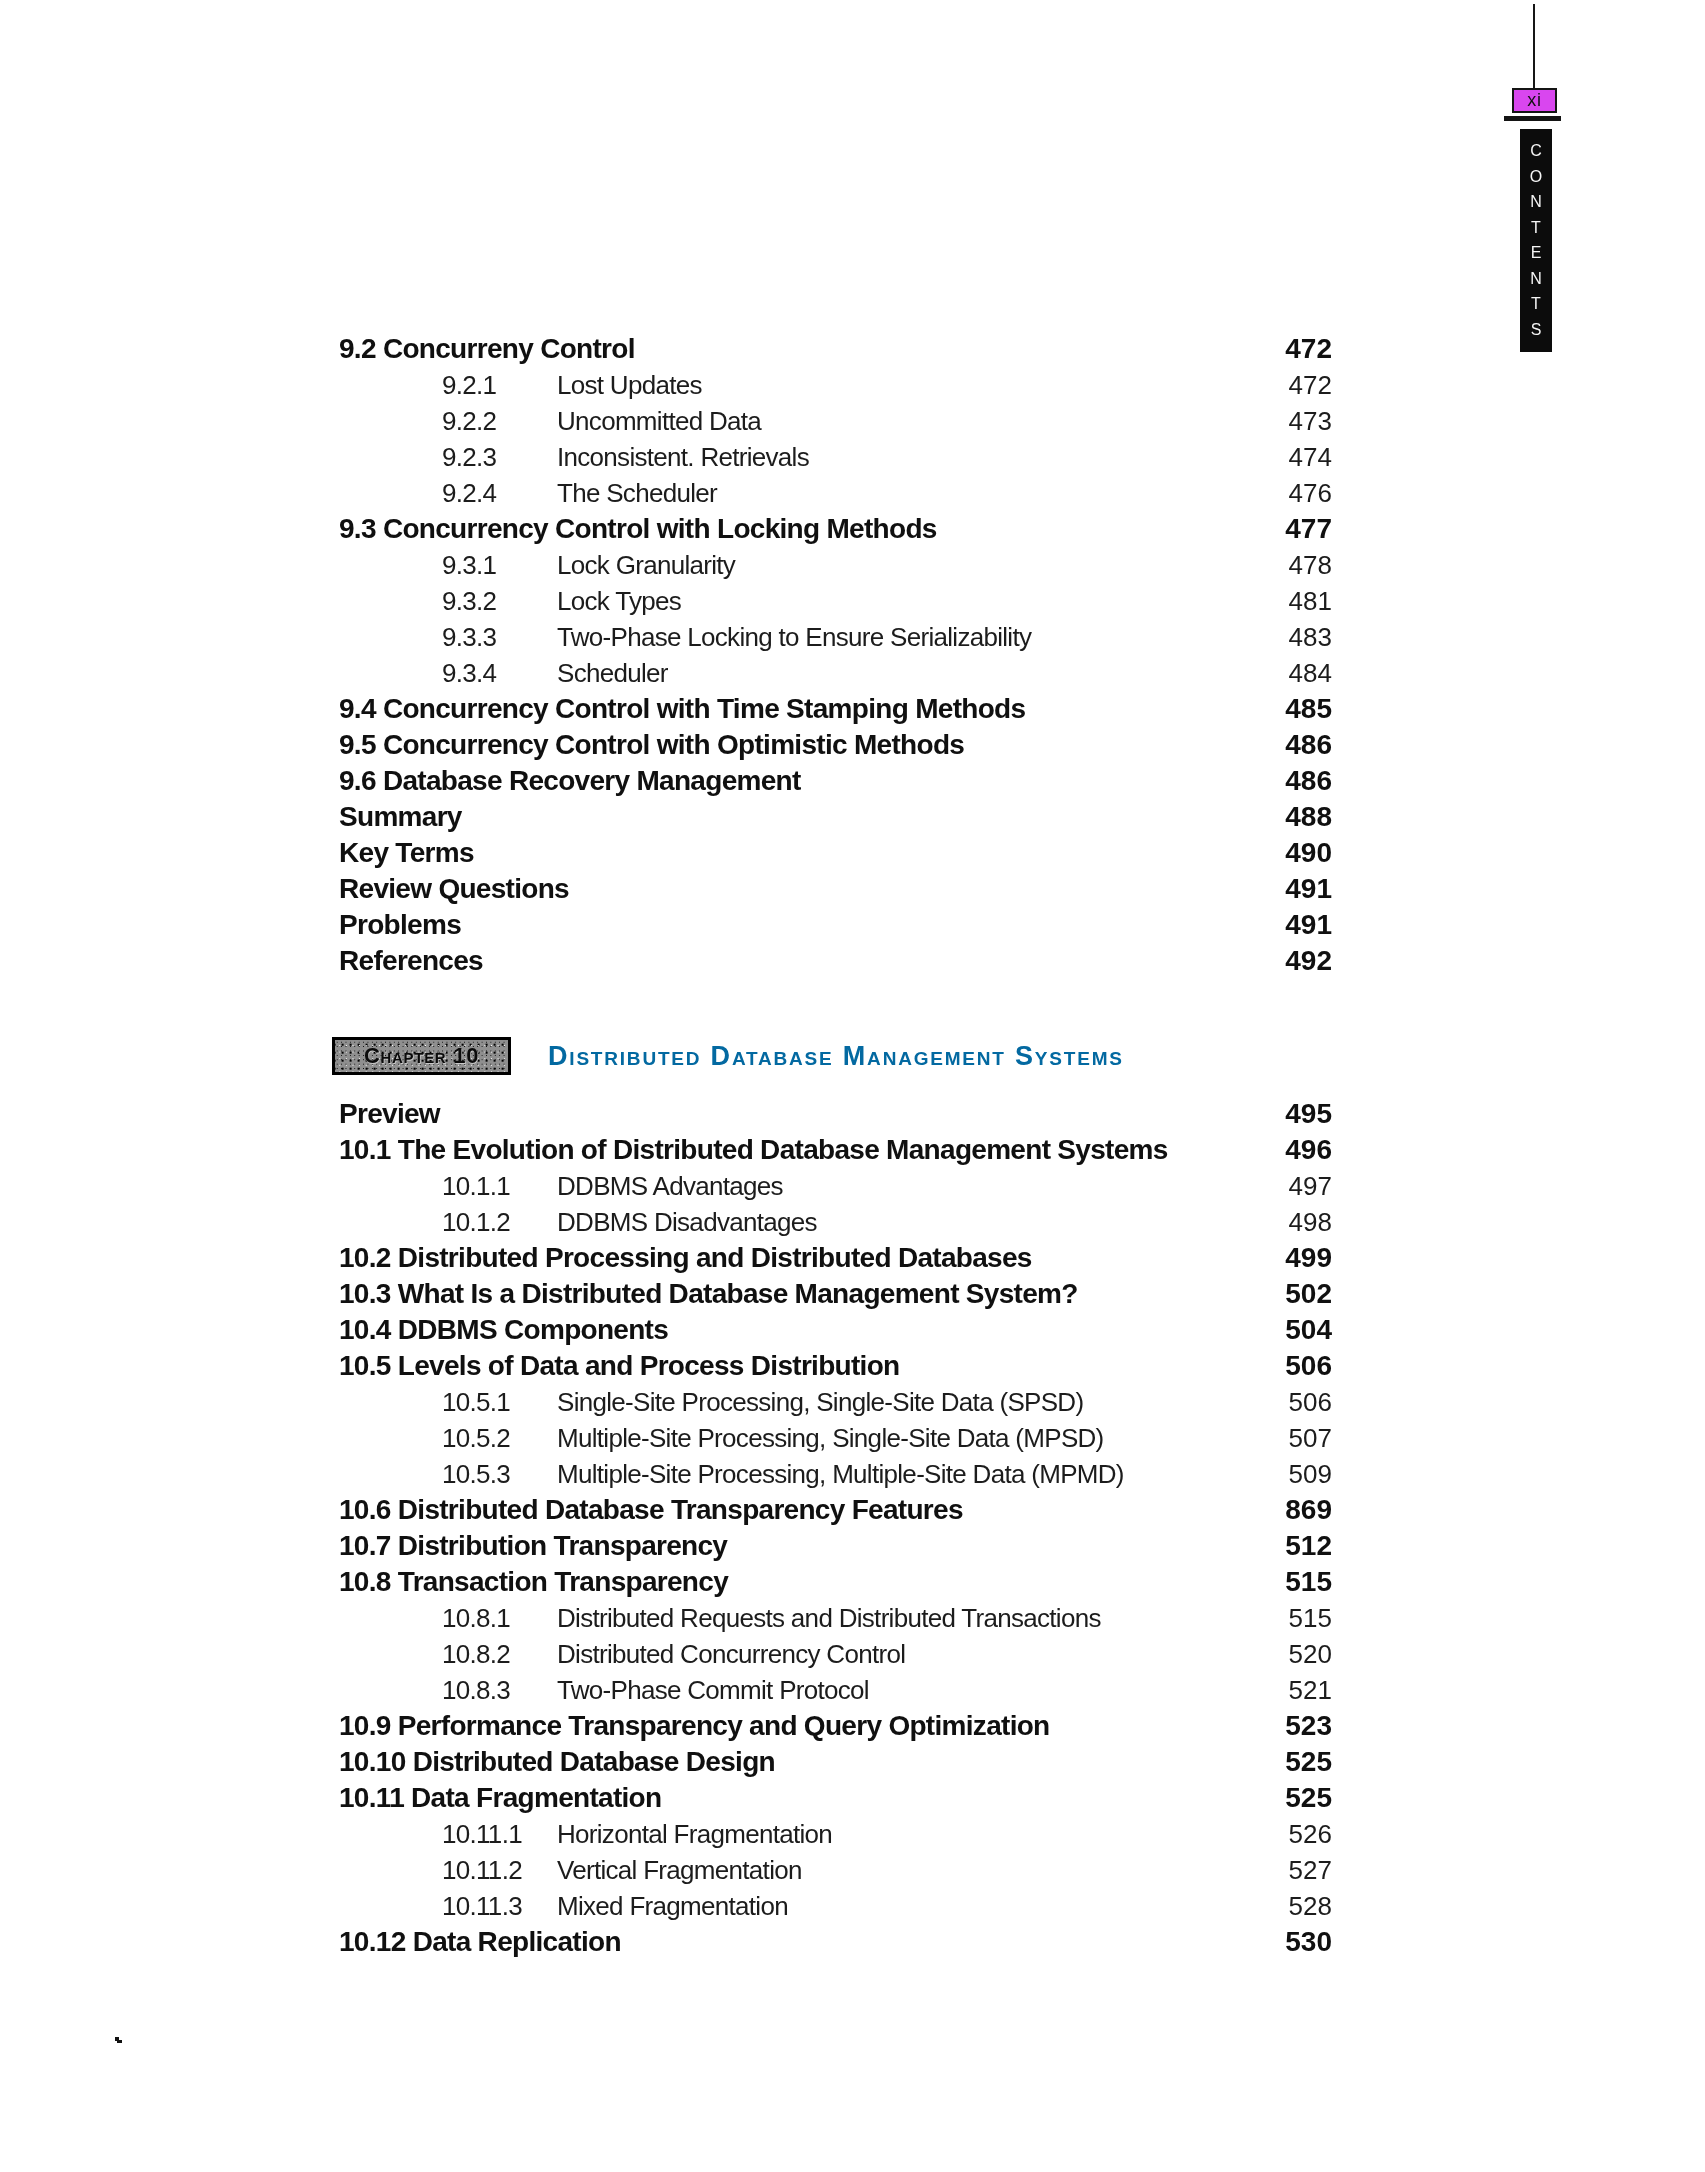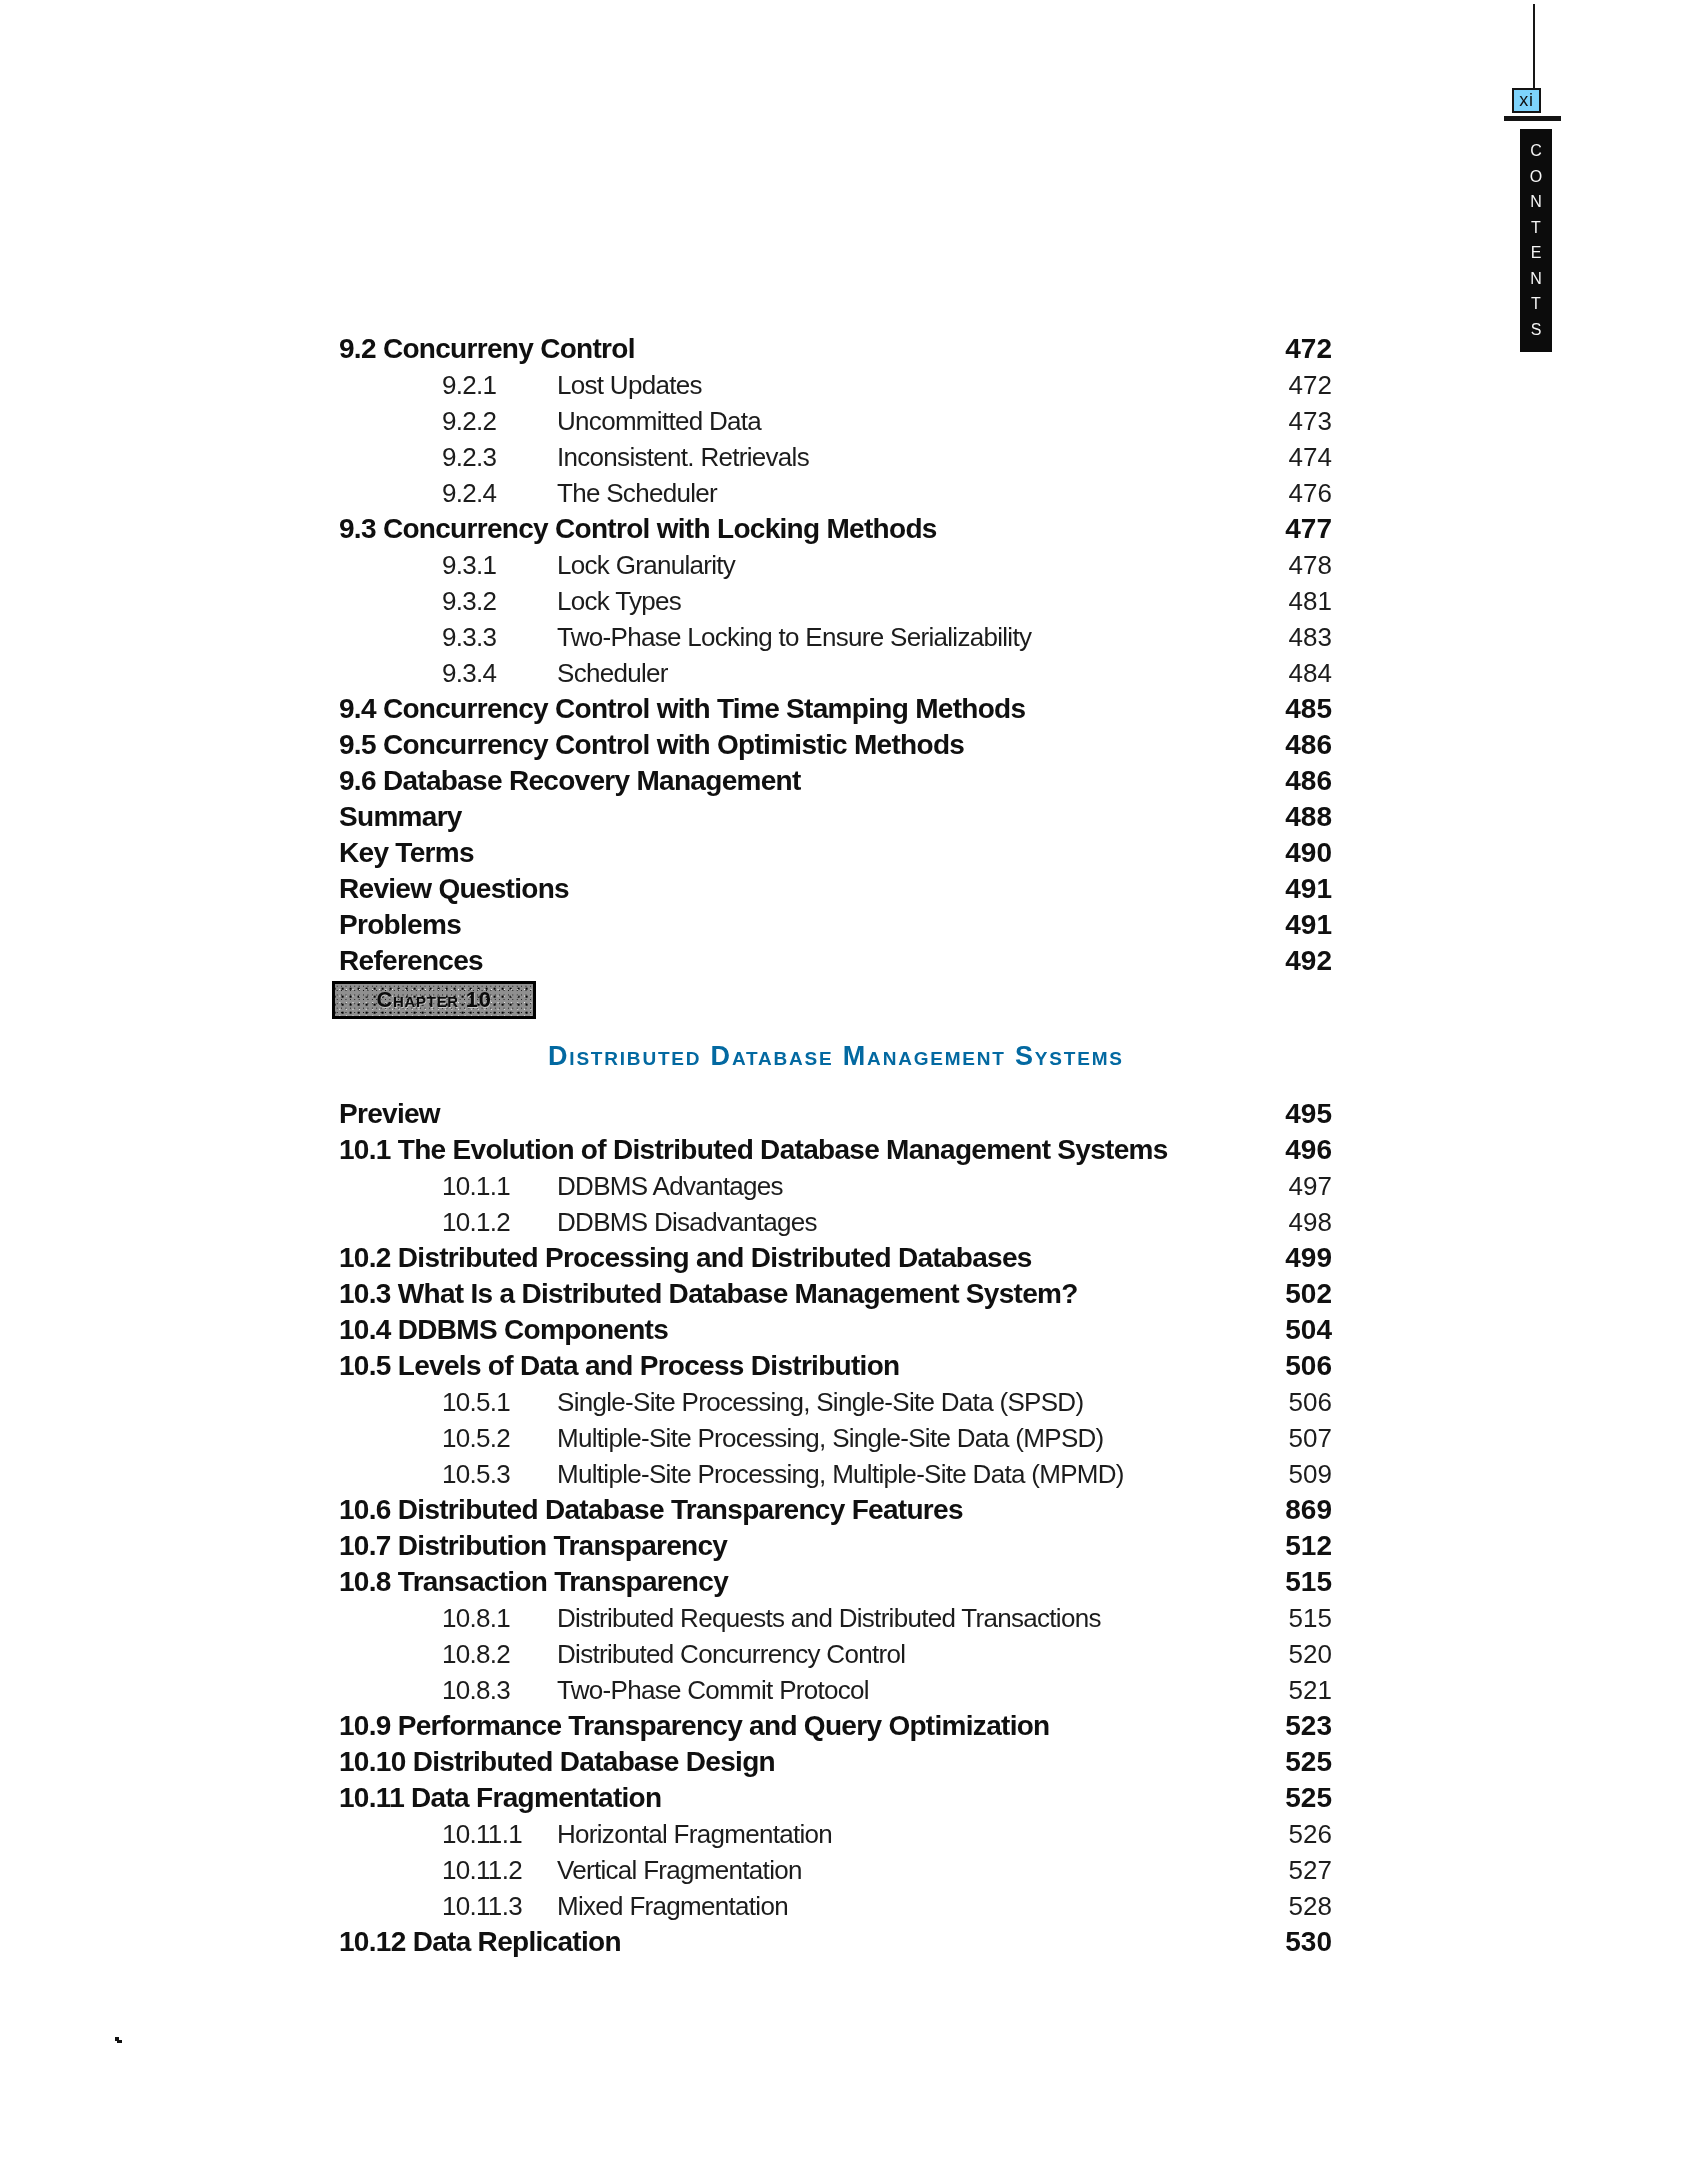--- a/index.html
+++ b/index.html
@@ -12,22 +12,22 @@
     overflow:hidden;
   }
   .sheet{position:absolute;inset:0;background:#fff;}
 
   
   .corner-vline{
     position:absolute;left:1533px;top:4.4px;width:2.2px;height:85px;
     background:#161616;
   }
   .page-marker-box{
-    position:absolute;left:1512px;top:88px;width:29px;height:25px;
-    border:2.9px solid #141414;box-sizing:border-box;background:#7dd3fc;
+    position:absolute;left:1512px;top:88px;width:45px;height:25px;
+    border:2.9px solid #141414;box-sizing:border-box;background:#d946ef;
     display:flex;align-items:center;justify-content:center;
     font-size:18px;letter-spacing:0.7px;color:#111;
   }
   .page-marker-rule{
     position:absolute;left:1504px;top:116px;width:57px;height:5.1px;
     background:#141414;
   }
   .contents-bar{
     position:absolute;left:1520px;top:129px;width:32px;height:223px;
     background:#0c0c0c;
@@ -50,21 +50,21 @@
   }
   .toc-row .row-left{letter-spacing:-0.7px;}
   .toc-row.section .row-left{font-weight:bold;font-size:28px;color:#101010;}
   .toc-row.section .row-page{font-weight:bold;font-size:28px;color:#101010;}
   .toc-row.sub .row-left{font-weight:400;font-size:26px;color:#1c1c1c;}
   .toc-row.sub .row-page{font-weight:400;font-size:26px;color:#1c1c1c;}
   .sub-num{display:inline-block;margin-left:103px;width:115px;}
 
   
   .chapter-badge{
-    position:absolute;left:332px;top:981px;width:204px;height:38px;
+    position:absolute;left:332px;top:1037px;width:179px;height:38px;
     box-sizing:border-box;border:3.6px solid #000;
     background-color:#8f8f8f;
     background-image:
       radial-gradient(#000 22%, transparent 23%),
       radial-gradient(#fff 18%, transparent 20%),
       radial-gradient(#000 16%, transparent 18%);
     background-size:4.4px 4.4px, 6.6px 6.6px, 8px 8px;
     background-position:0 0, 1.5px 2.2px, 3.6px 0.7px;
     display:flex;align-items:center;justify-content:center;
     font-weight:bold;font-size:22px;font-variant:small-caps;

